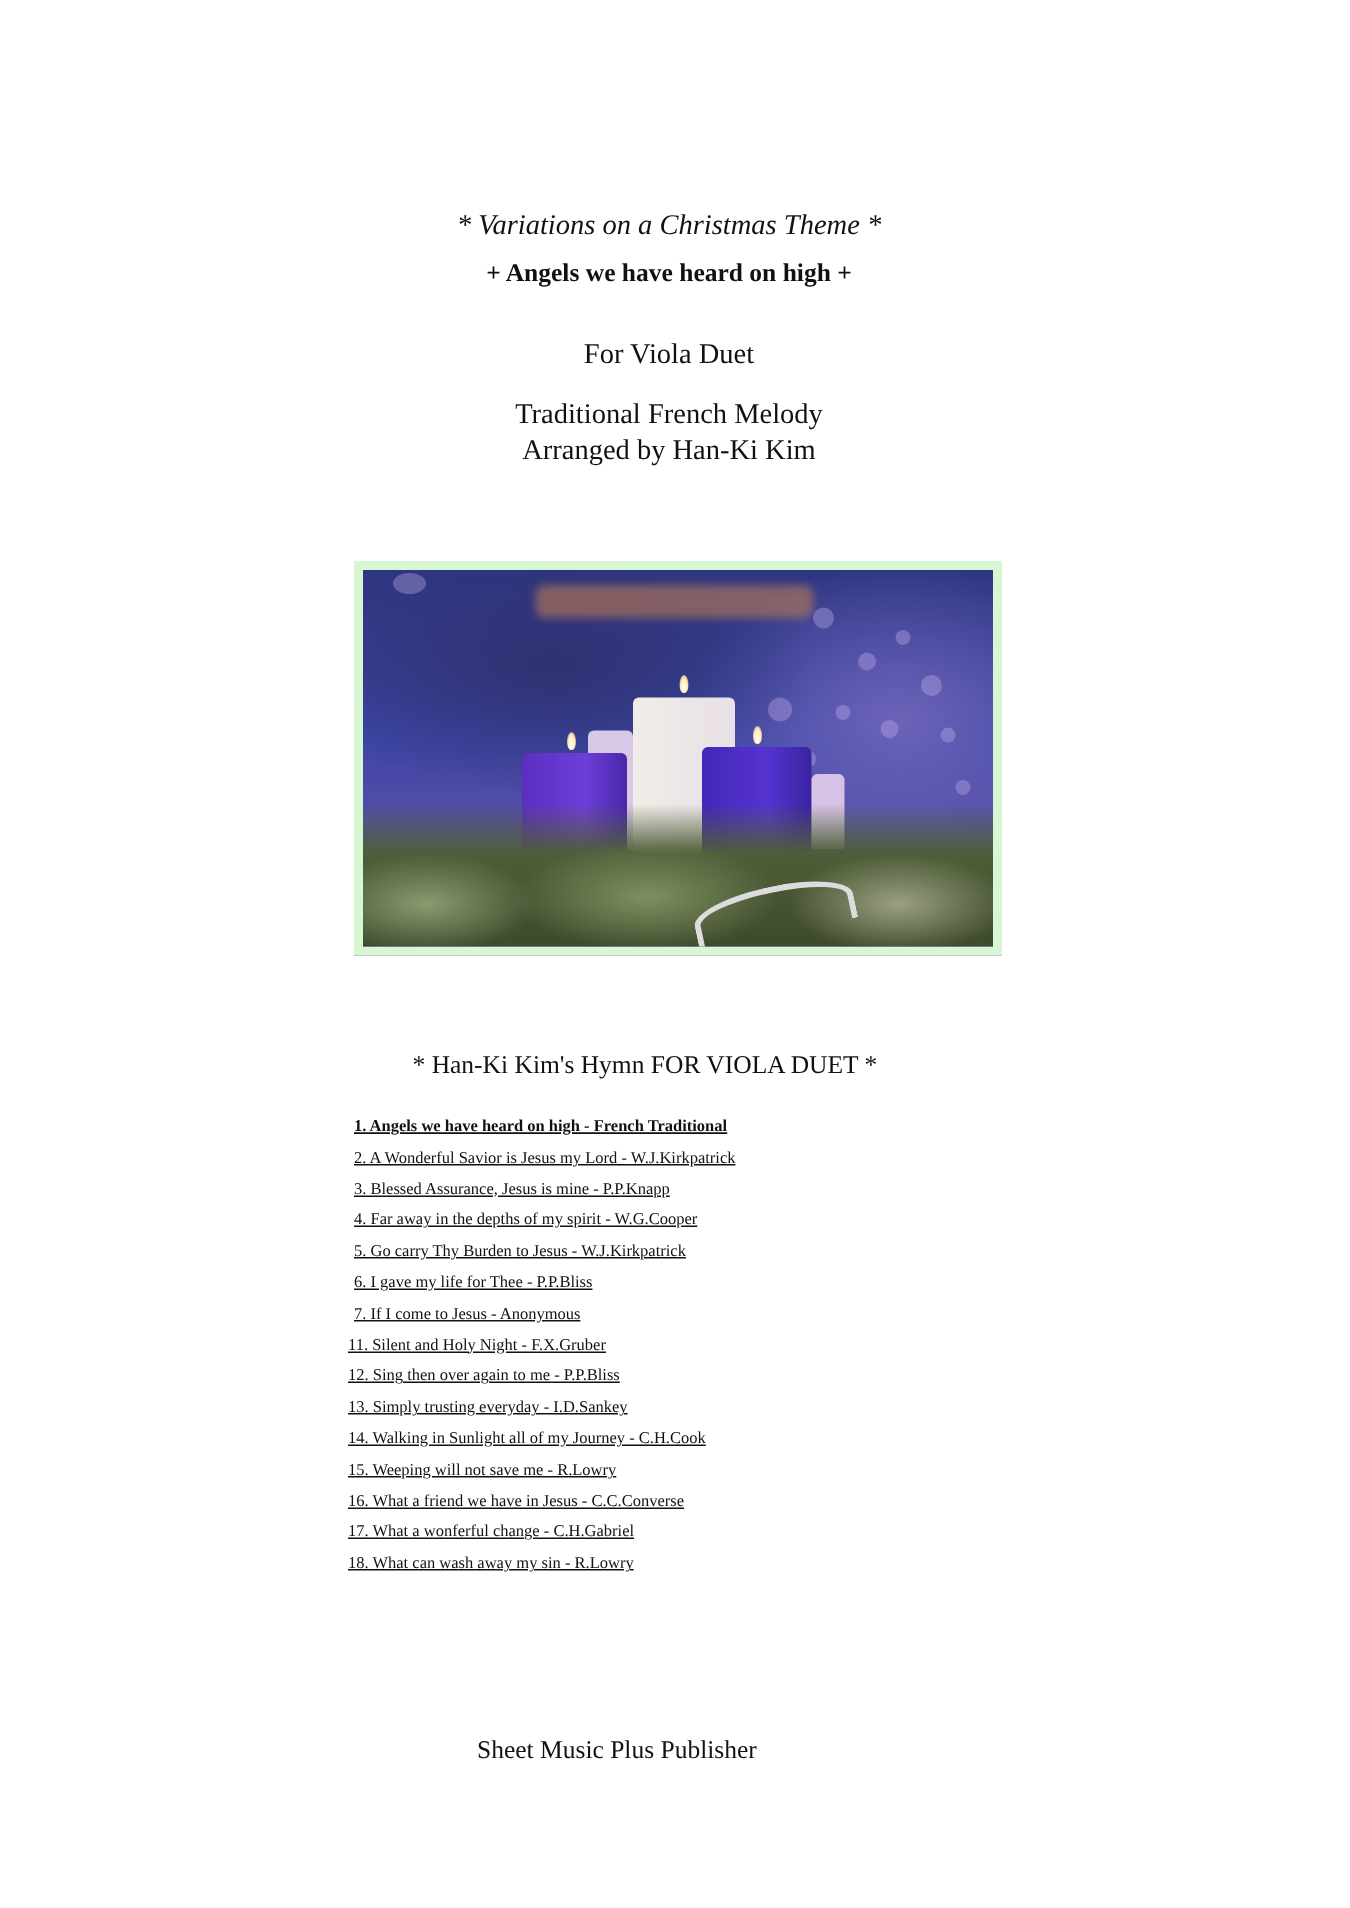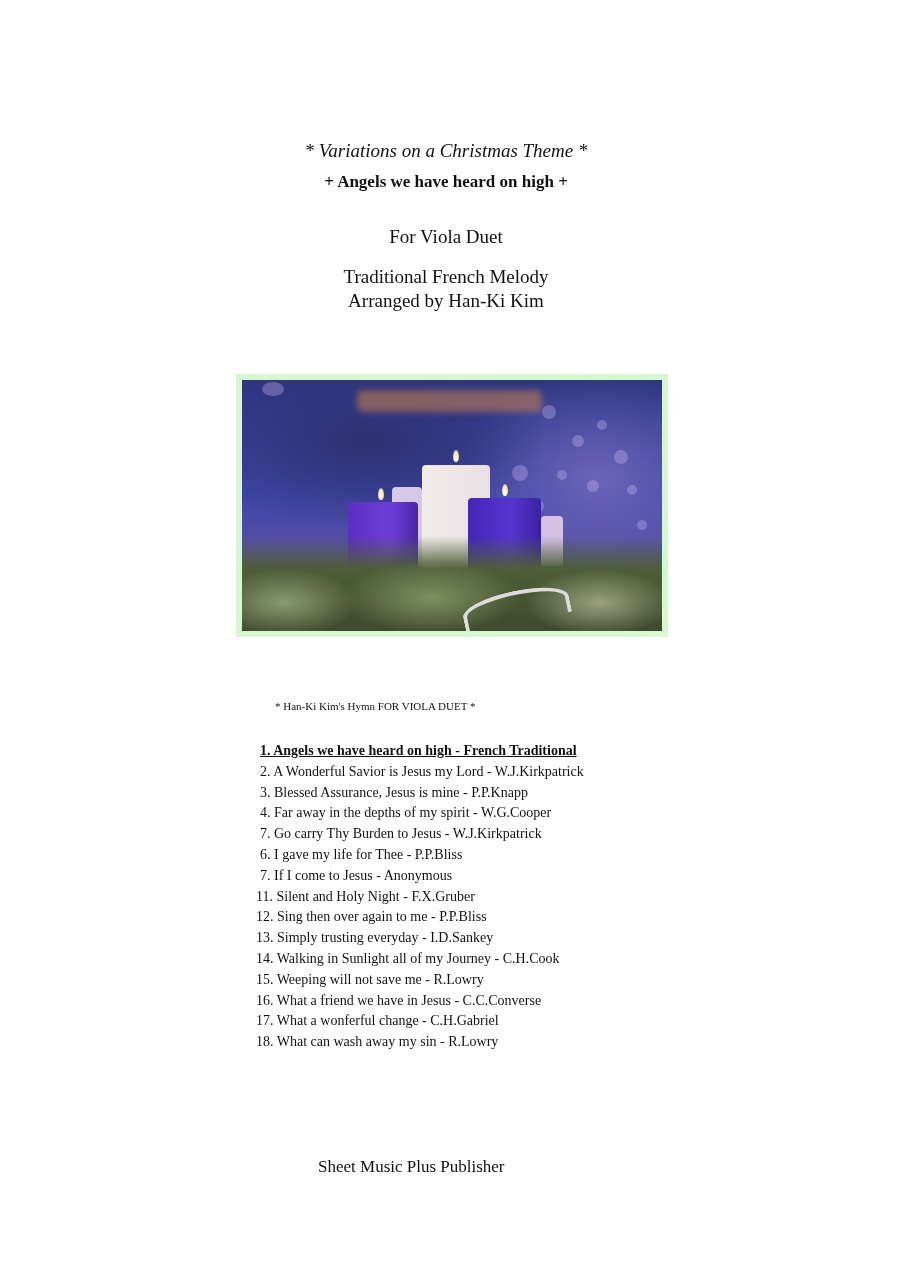--- a/index.html
+++ b/index.html
@@ -34,22 +34,22 @@
     background: radial-gradient(ellipse at 50% 70%, #fff 0%, #ffe9b0 55%, rgba(255,200,120,0) 100%); }
   .greens { position: absolute; left: 0; right: 0; bottom: 0; height: 95px;
     background:
       radial-gradient(ellipse 25% 50% at 10% 70%, #8a9a70 0%, transparent 70%),
       radial-gradient(ellipse 30% 55% at 45% 65%, #7e9060 0%, transparent 70%),
       radial-gradient(ellipse 25% 50% at 85% 70%, #9aa080 0%, transparent 70%),
       linear-gradient(180deg, rgba(70,90,50,0.0) 0%, #4e5e38 35%, #3e4a2c 100%); }
   .ribbon { position: absolute; left: 220px; bottom: 8px; width: 100px; height: 28px;
     border: 4px solid #dcdcdc; border-radius: 50% 50% 0 0; border-bottom: none; transform: rotate(-12deg); }
 
-  .listhead { left: 275px; top: 700px; font-size: 11px; }
-  .list { left: 256px; top: 741px; margin: 0; padding: 0; list-style: none; font-size: 14px; line-height: 20.8px; }
+  .listhead { left: 275px; top: 700px; font-size: 17px; }
+  .list { left: 232px; top: 741px; margin: 0; padding: 0; list-style: none; font-size: 11px; line-height: 20.8px; text-decoration: underline; }
   .list li { white-space: nowrap; }
   .list li.indent { padding-left: 4px; }
   .list li.featured { font-weight: bold; text-decoration: underline; padding-left: 4px; }
 
   .publisher { left: 318px; top: 1157px; font-size: 17px; }
 </style>
 </head>
 <body>
 
 <div>
@@ -88,21 +88,21 @@
     </div>
   </div>
 
   <div class="abs listhead">* Han-Ki Kim's Hymn FOR VIOLA DUET *</div>
 
   <ul class="abs list">
     <li class="featured">1. Angels we have heard on high - French Traditional</li>
     <li class="indent">2. A Wonderful Savior is Jesus my Lord - W.J.Kirkpatrick</li>
     <li class="indent">3. Blessed Assurance, Jesus is mine - P.P.Knapp</li>
     <li class="indent">4. Far away in the depths of my spirit - W.G.Cooper</li>
-    <li class="indent">7. Go carry Thy Burden to Jesus - W.J.Kirkpatrick</li>
+    <li class="indent">5. Go carry Thy Burden to Jesus - W.J.Kirkpatrick</li>
     <li class="indent">6. I gave my life for Thee - P.P.Bliss</li>
     <li class="indent">7. If I come to Jesus - Anonymous</li>
     <li>11. Silent and Holy Night - F.X.Gruber</li>
     <li>12. Sing then over again to me - P.P.Bliss</li>
     <li>13. Simply trusting everyday - I.D.Sankey</li>
     <li>14. Walking in Sunlight all of my Journey - C.H.Cook</li>
     <li>15. Weeping will not save me - R.Lowry</li>
     <li>16. What a friend we have in Jesus - C.C.Converse</li>
     <li>17. What a wonferful change - C.H.Gabriel</li>
     <li>18. What can wash away my sin - R.Lowry</li>

